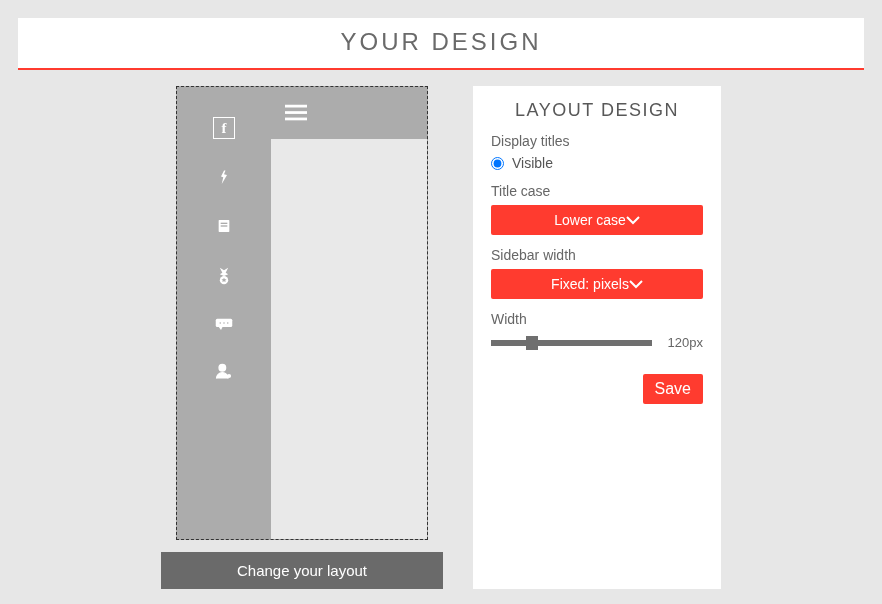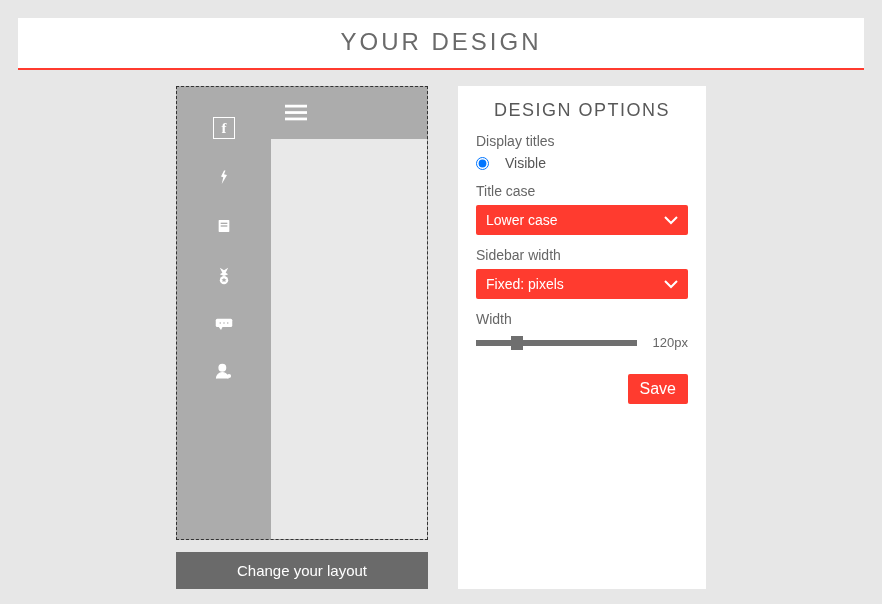--- a/index.html
+++ b/index.html
@@ -76,21 +76,21 @@
     height: 22px;
     display: flex;
     align-items: center;
     justify-content: center;
     color: #fff;
     font-weight: bold;
     font-family: Georgia, serif;
     font-size: 15px;
   }
   .change-btn {
-    width: 252px;
+    width: 282px;
     margin-top: 12px;
     background: #6a6a6a;
     border: none;
     color: #fff;
     font-size: 15px;
     padding: 10px 0;
     cursor: pointer;
   }
   .options-panel {
     width: 248px;
@@ -106,34 +106,34 @@
     margin-bottom: 12px;
   }
   .group-label {
     color: #666;
     font-size: 14px;
     margin: 12px 0 6px;
   }
   .radio-row {
     display: flex;
     align-items: center;
-    gap: 16px;
+    gap: 8px;
     margin: 4px 0;
     color: #555;
     font-size: 14px;
   }
   .radio-row input { margin: 0; }
   .select-box {
     background: #ff3b2f;
     color: #fff;
     height: 30px;
     border-radius: 2px;
     display: flex;
     align-items: center;
-    justify-content: space-between;
+    justify-content: center;
     padding: 0 10px;
     font-size: 14px;
     margin-top: 4px;
     cursor: pointer;
   }
   .select-box .chev {
     font-size: 14px;
   }
   .slider-row {
     display: flex;
@@ -222,21 +222,21 @@
                 <rect y="14" width="24" height="3" fill="#fff"></rect>
               </svg>
           </div>
           <div class="pv-content"></div>
         </div>
       </div>
       <button class="change-btn">Change your layout</button>
     </div>
 
     <div class="options-panel">
-      <h2>DESIGN OPTIONS</h2>
+      <h2>LAYOUT DESIGN</h2>
 
       <div class="group-label">Display titles</div>
       <label class="radio-row">
         <input type="radio" name="dt" checked="" style="">
         <span>Visible</span>
       </label>
 
       <div class="group-label">Title case</div>
       <div class="select-box">
         <span>Lower case</span>

